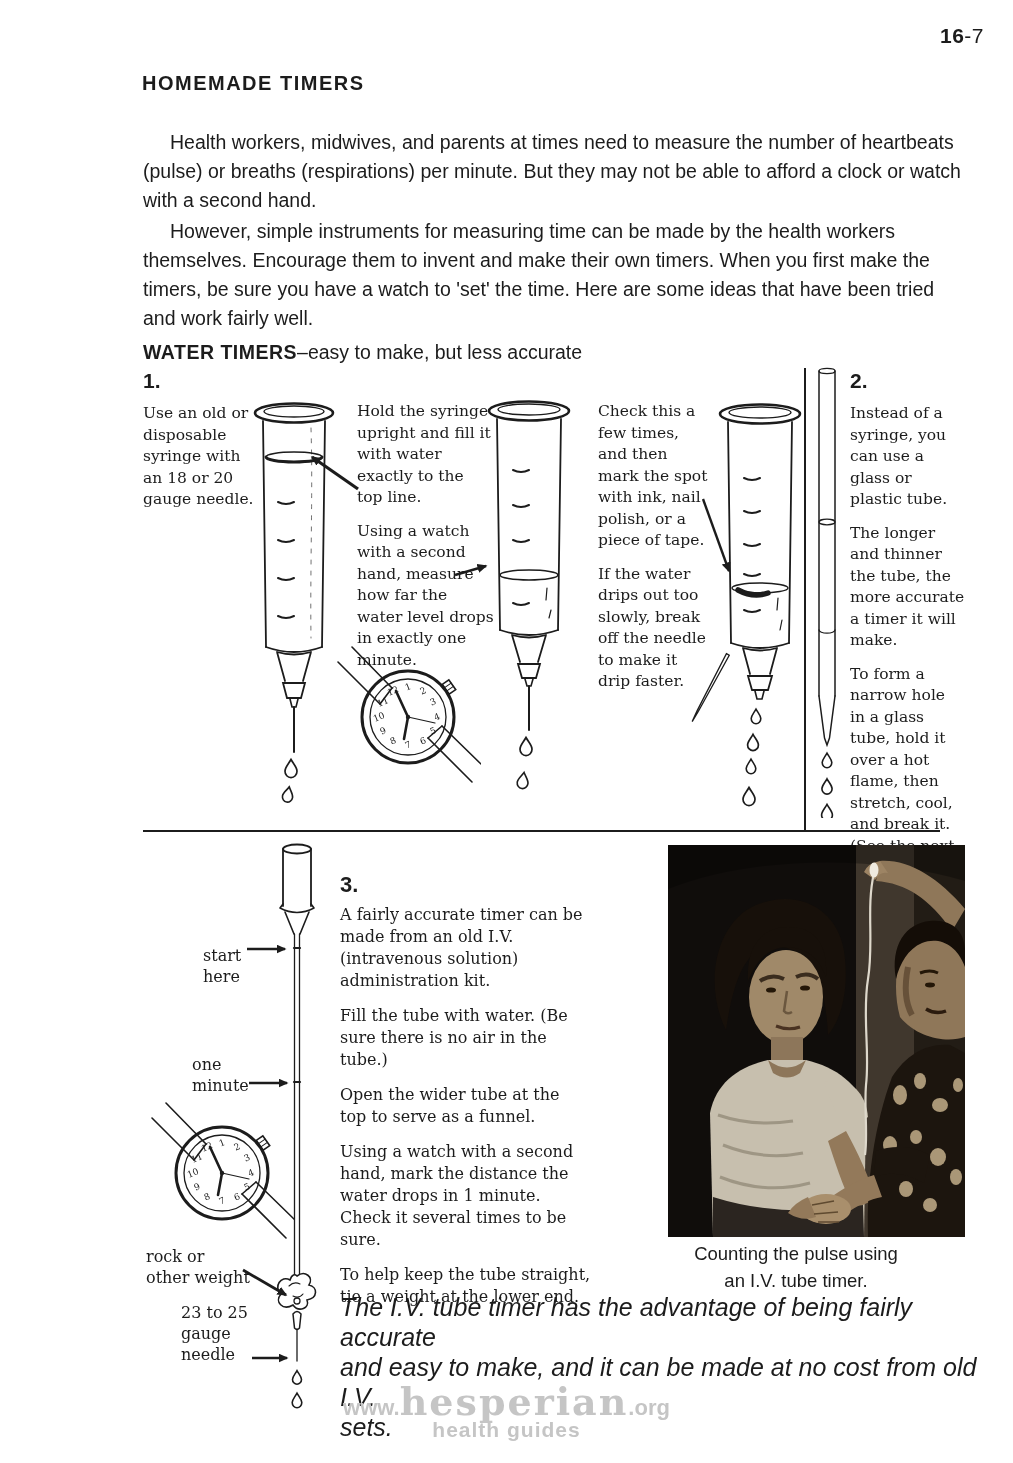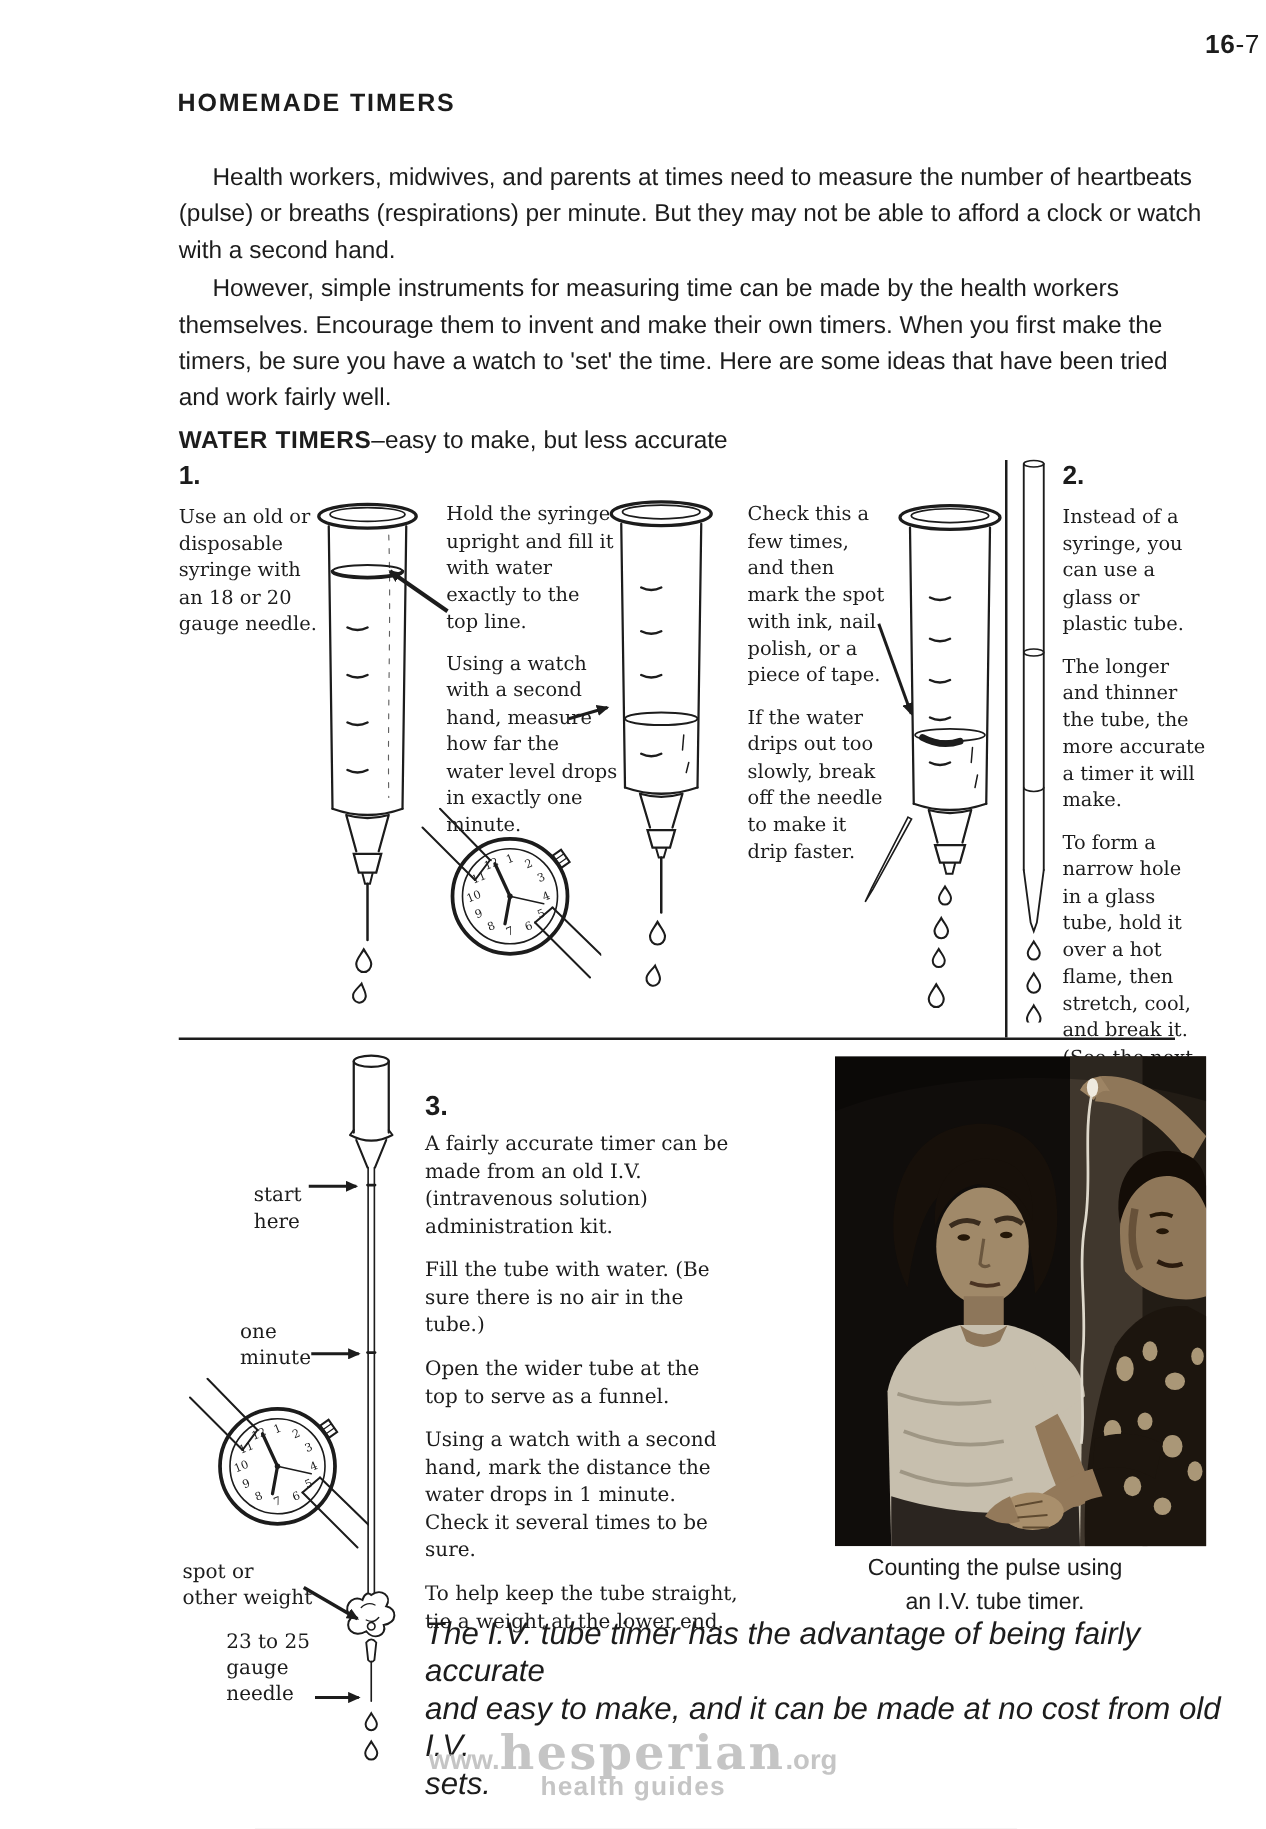--- a/index.html
+++ b/index.html
@@ -1,20 +1,20 @@
 <!DOCTYPE html>
 <html><head>
 <meta charset="utf-8">
 <style>
   html,body{margin:0;padding:0;background:#e8e8e8;}
   .page{position:relative;width:1013px;height:1463px;background:#ffffff;margin:0 auto;
         font-family:"Liberation Sans",sans-serif;color:#1c1c1c;overflow:hidden;}
   .abs{position:absolute;}
   .ml{white-space:pre-line;}
-  .pageno{top:24px;left:964px;font-size:21px;letter-spacing:.5px;}
+  .pageno{top:24px;left:940px;font-size:21px;letter-spacing:.5px;}
   .pageno b{font-weight:bold;}
   h1.title{top:72px;left:142px;margin:0;font-size:20px;font-weight:bold;letter-spacing:1.5px;}
   p.intro{margin:0;width:824px;left:143px;font-size:19.5px;line-height:29px;text-indent:27px;}
   .subhead{top:341px;left:143px;font-size:19.5px;}
   .subhead b{font-weight:bold;letter-spacing:.5px;}
   .stepno{font-size:21px;font-weight:bold;}
   .coltext{font-family:"DejaVu Serif",serif;font-size:15.5px;line-height:21.5px;}
   .coltext p{margin:0 0 12px 0;}
   .sec3{font-family:"DejaVu Serif",serif;font-size:16px;line-height:22px;width:340px;}
   .sec3 p{margin:0 0 13px 0;}
@@ -249,21 +249,21 @@
       </g>
     <g transform="translate(45,560) scale(.8)">
         <path d="M0,-8.5 C2.8,-3.5 6,-.5 6,3.2 A6,6.4 0 1 1 -6,3.2 C-6,-.5 -2.8,-3.5 0,-8.5 Z" stroke-width="2"></path>
       </g>
   </svg>
 
   <div class="abs lbl ml" style="top:934px;left:203px;margin-top:11px;">start
 here</div>
   <div class="abs lbl ml" style="top:1054px;left:192px;">one
 minute</div>
-  <div class="abs lbl ml" style="top:1246px;left:146px;">spot or
+  <div class="abs lbl ml" style="top:1246px;left:146px;">rock or
 other weight</div>
   <div class="abs lbl ml" style="top:1302px;left:181px;">23 to 25
 gauge
 needle</div>
 
   <svg class="abs" style="top:1102px;left:150px;" width="145" height="145" viewBox="0 0 145 145" fill="none" stroke="#1c1c1c" stroke-linecap="round">
     <path d="M2,16 L44,58 M16,1 L56,42 M92,92 L136,136 M106,80 L145,118" stroke-width="1.6"></path>
     <path d="M44,58 l12,-16 M92,92 l14,-12" stroke-width="1.6"></path>
     <circle cx="72" cy="71" r="46" stroke-width="3"></circle>
     <circle cx="72" cy="71" r="38" stroke-width="1.3"></circle>

